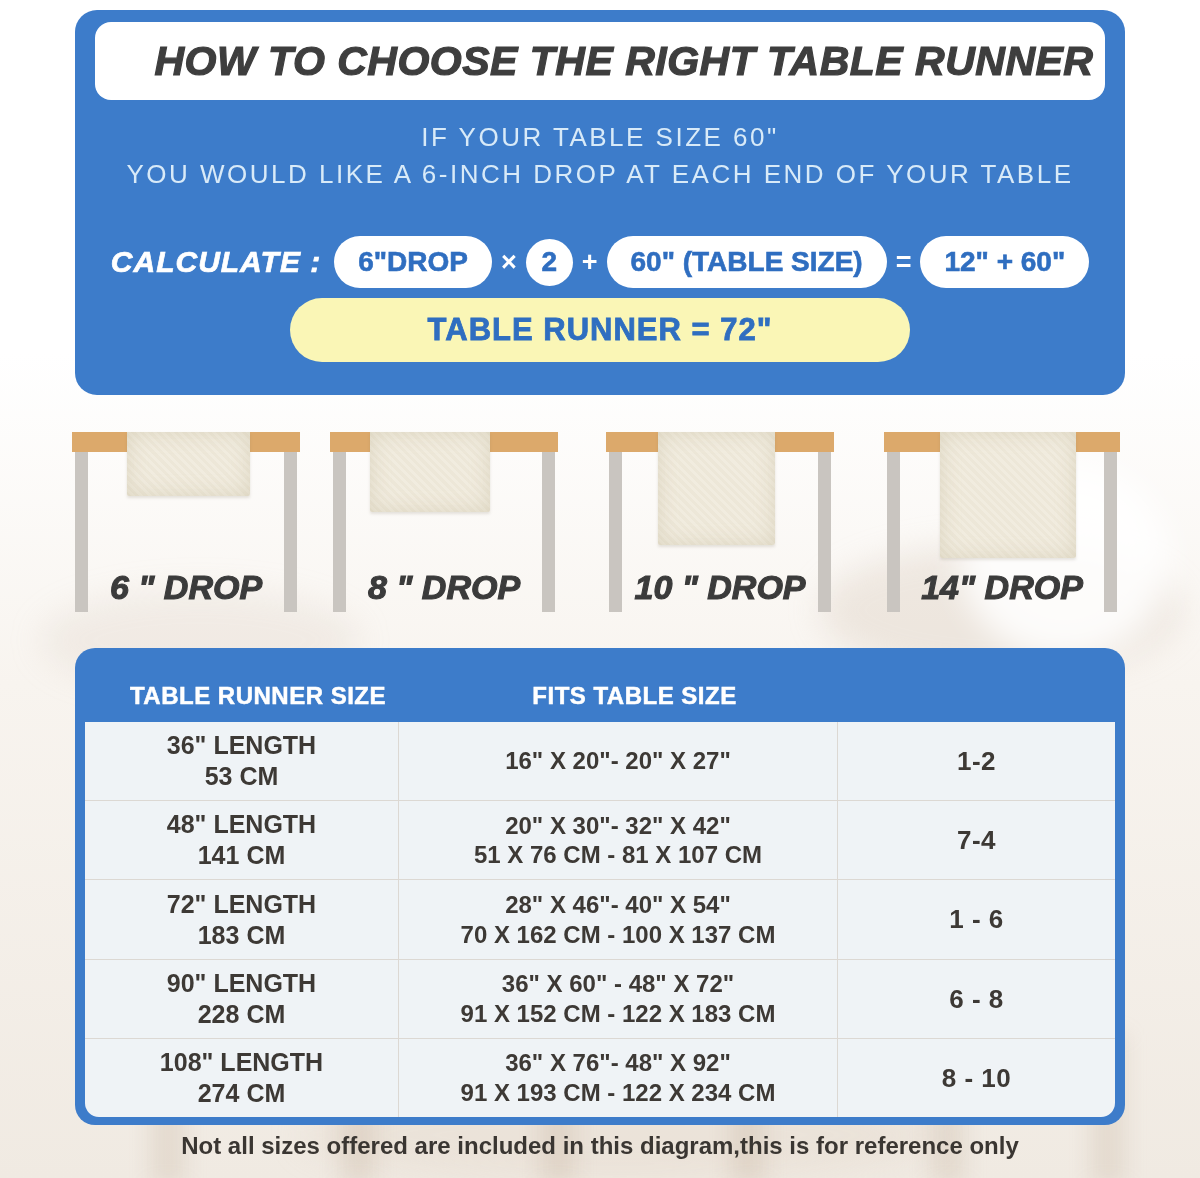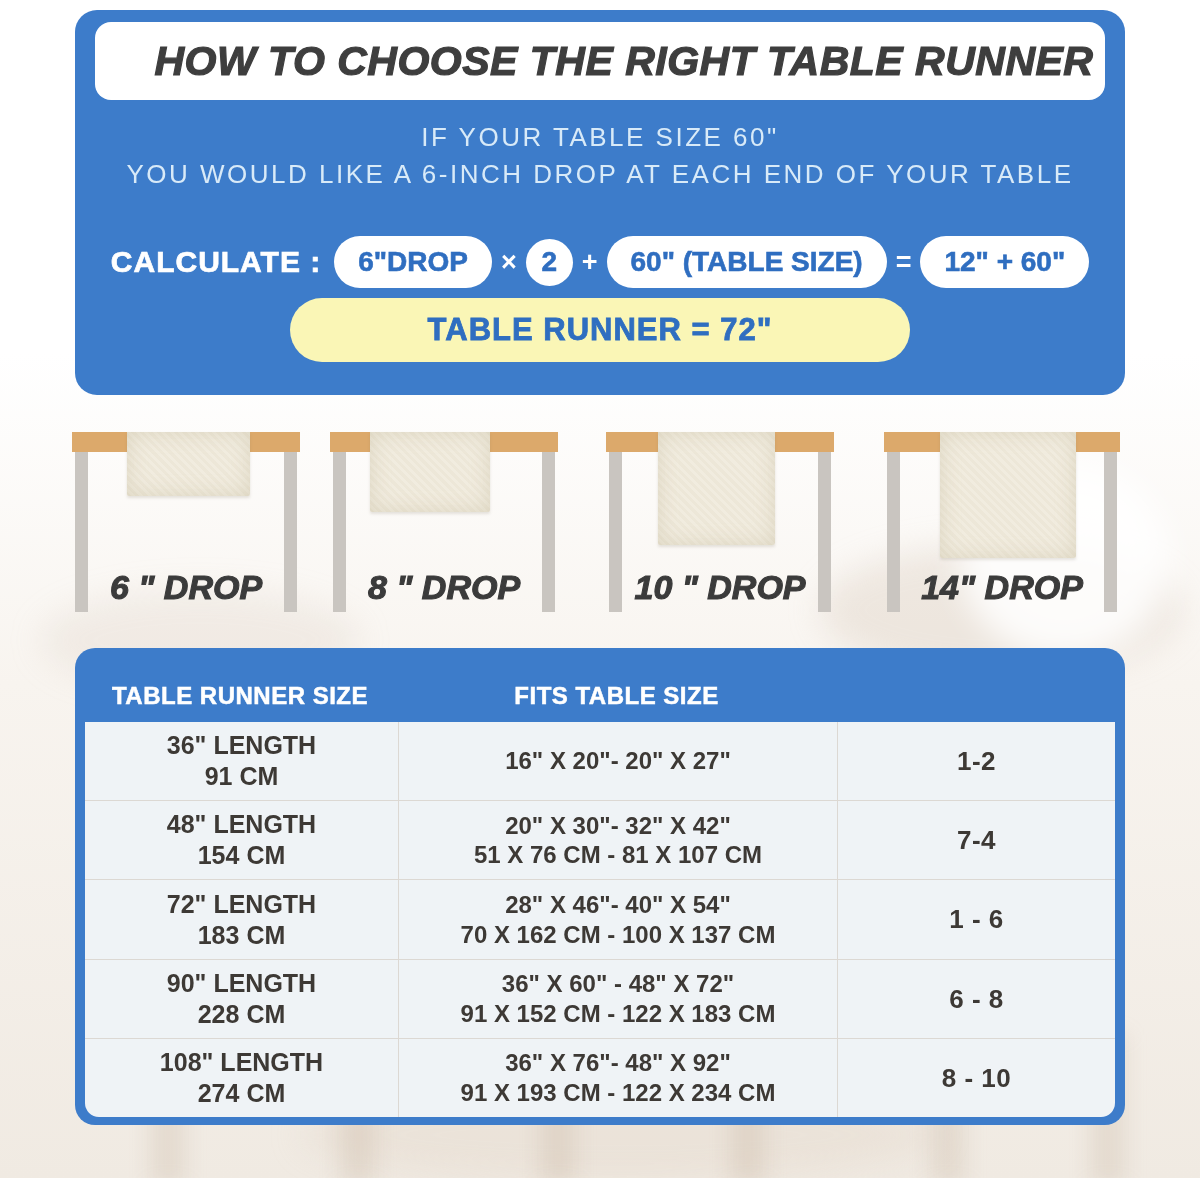--- a/index.html
+++ b/index.html
@@ -23,21 +23,21 @@
                border-radius:16px; display:flex; align-items:center; justify-content:center;padding-left:48px; }
   .main-title { font-size:41px; font-weight:bold; font-style:italic; color:#3e3e3e;
                 -webkit-text-stroke:1.2px #3e3e3e; letter-spacing:0.5px; white-space:nowrap; }
   .sub { position:absolute; left:0; right:0; text-align:center; color:#d8eaf8;
          font-size:26px; letter-spacing:2.5px; white-space:nowrap; }
   .sub1 { top:112px; }
   .sub2 { top:149px; }
   .calc-row { position:absolute; top:226px; left:0; right:0; height:52px;
               display:flex; justify-content:center; align-items:center; gap:9px; }
   .calc-label { color:#ffffff; font-weight:bold; font-size:30px; letter-spacing:1px;
-                -webkit-text-stroke:0.7px #ffffff; margin-right:4px; }
+                -webkit-text-stroke:0.7px #ffffff; margin-right:4px;font-style:italic; }
   .pill { background:#ffffff; color:#2f6ec0; border-radius:28px; height:52px; display:flex;
           align-items:center; justify-content:center; padding:0 24px; font-size:28px;
           font-weight:bold; -webkit-text-stroke:0.6px #2f6ec0; white-space:nowrap; }
   .circle { width:47px; height:47px; border-radius:50%; background:#ffffff; color:#2f6ec0;
             display:flex; align-items:center; justify-content:center; font-size:28px;
             font-weight:bold; -webkit-text-stroke:0.6px #2f6ec0; flex:0 0 auto; }
   .op { color:#ffffff; font-size:27px; font-weight:bold; }
   .result-pill { position:absolute; top:288px; left:215px; width:620px; height:64px;
                  background:#faf6b6; border-radius:32px; display:flex; align-items:center;
                  justify-content:center; color:#2f6ec0; font-size:31px; font-weight:bold;
@@ -57,21 +57,21 @@
   .di-2 .runner { left:40px; width:120px; height:80px; }
   .di-3 .runner { left:52px; width:117px; height:113px; }
   .di-4 .runner { left:56px; width:136px; height:126px; }
   .drop-label { position:absolute; left:0; right:0; top:136px; text-align:center;
                 font-style:italic; font-weight:bold; font-size:34px; color:#3b3b3b;
                 -webkit-text-stroke:1.1px #3b3b3b; white-space:nowrap; }
 
   
   .size-panel { position:absolute; left:75px; top:648px; width:1050px; height:477px;
                 background:#3d7cca; border-radius:20px; }
-  .thead { position:absolute; top:0; left:8px; right:10px; height:95px; display:grid;
+  .thead { position:absolute; top:0; left:26px; right:10px; height:95px; display:grid;
            grid-template-columns:314px 439px 277px; align-items:center; }
   .thead span { text-align:center; color:#ffffff; font-weight:bold; font-size:24px;
                 letter-spacing:0.5px; -webkit-text-stroke:0.5px #ffffff; }
   .tbody { position:absolute; left:10px; right:10px; top:74px; bottom:8px;
            background:rgba(253,252,250,0.93); border-radius:0 0 14px 14px;
            display:flex; flex-direction:column; overflow:hidden; }
   .trow { flex:1; display:grid; grid-template-columns:314px 439px 277px;
           border-bottom:1px solid #dcd8d3; }
   .trow:last-child { border-bottom:none; }
   .cell { display:flex; flex-direction:column; justify-content:center; align-items:center;
@@ -161,32 +161,32 @@
     <div class="thead">
       <span>TABLE RUNNER SIZE</span>
       <span>FITS TABLE SIZE</span>
     </div>
 
     <div class="tbody">
 
       <div class="trow">
         <div class="cell c1">
           <div>36" LENGTH</div>
-          <div>91 CM</div>
+          <div>53 CM</div>
         </div>
         <div class="cell c2">
           <div>16" X 20"- 20" X 27"</div>
         </div>
         <div class="cell c3">1-2</div>
       </div>
 
       <div class="trow">
         <div class="cell c1">
           <div>48" LENGTH</div>
-          <div>154 CM</div>
+          <div>141 CM</div>
         </div>
         <div class="cell c2">
           <div>20" X 30"- 32" X 42"</div>
           <div>51 X 76 CM - 81 X 107 CM</div>
         </div>
         <div class="cell c3">7-4</div>
       </div>
 
       <div class="trow">
         <div class="cell c1">
@@ -220,14 +220,15 @@
         <div class="cell c2">
           <div>36" X 76"- 48" X 92"</div>
           <div>91 X 193 CM - 122 X 234 CM</div>
         </div>
         <div class="cell c3">8 - 10</div>
       </div>
 
     </div>
   </section>
 
+  <p class="footer-note">Not all sizes offered are included in this diagram,this is for reference only</p>
 
 </div>
 
 </body></html>

